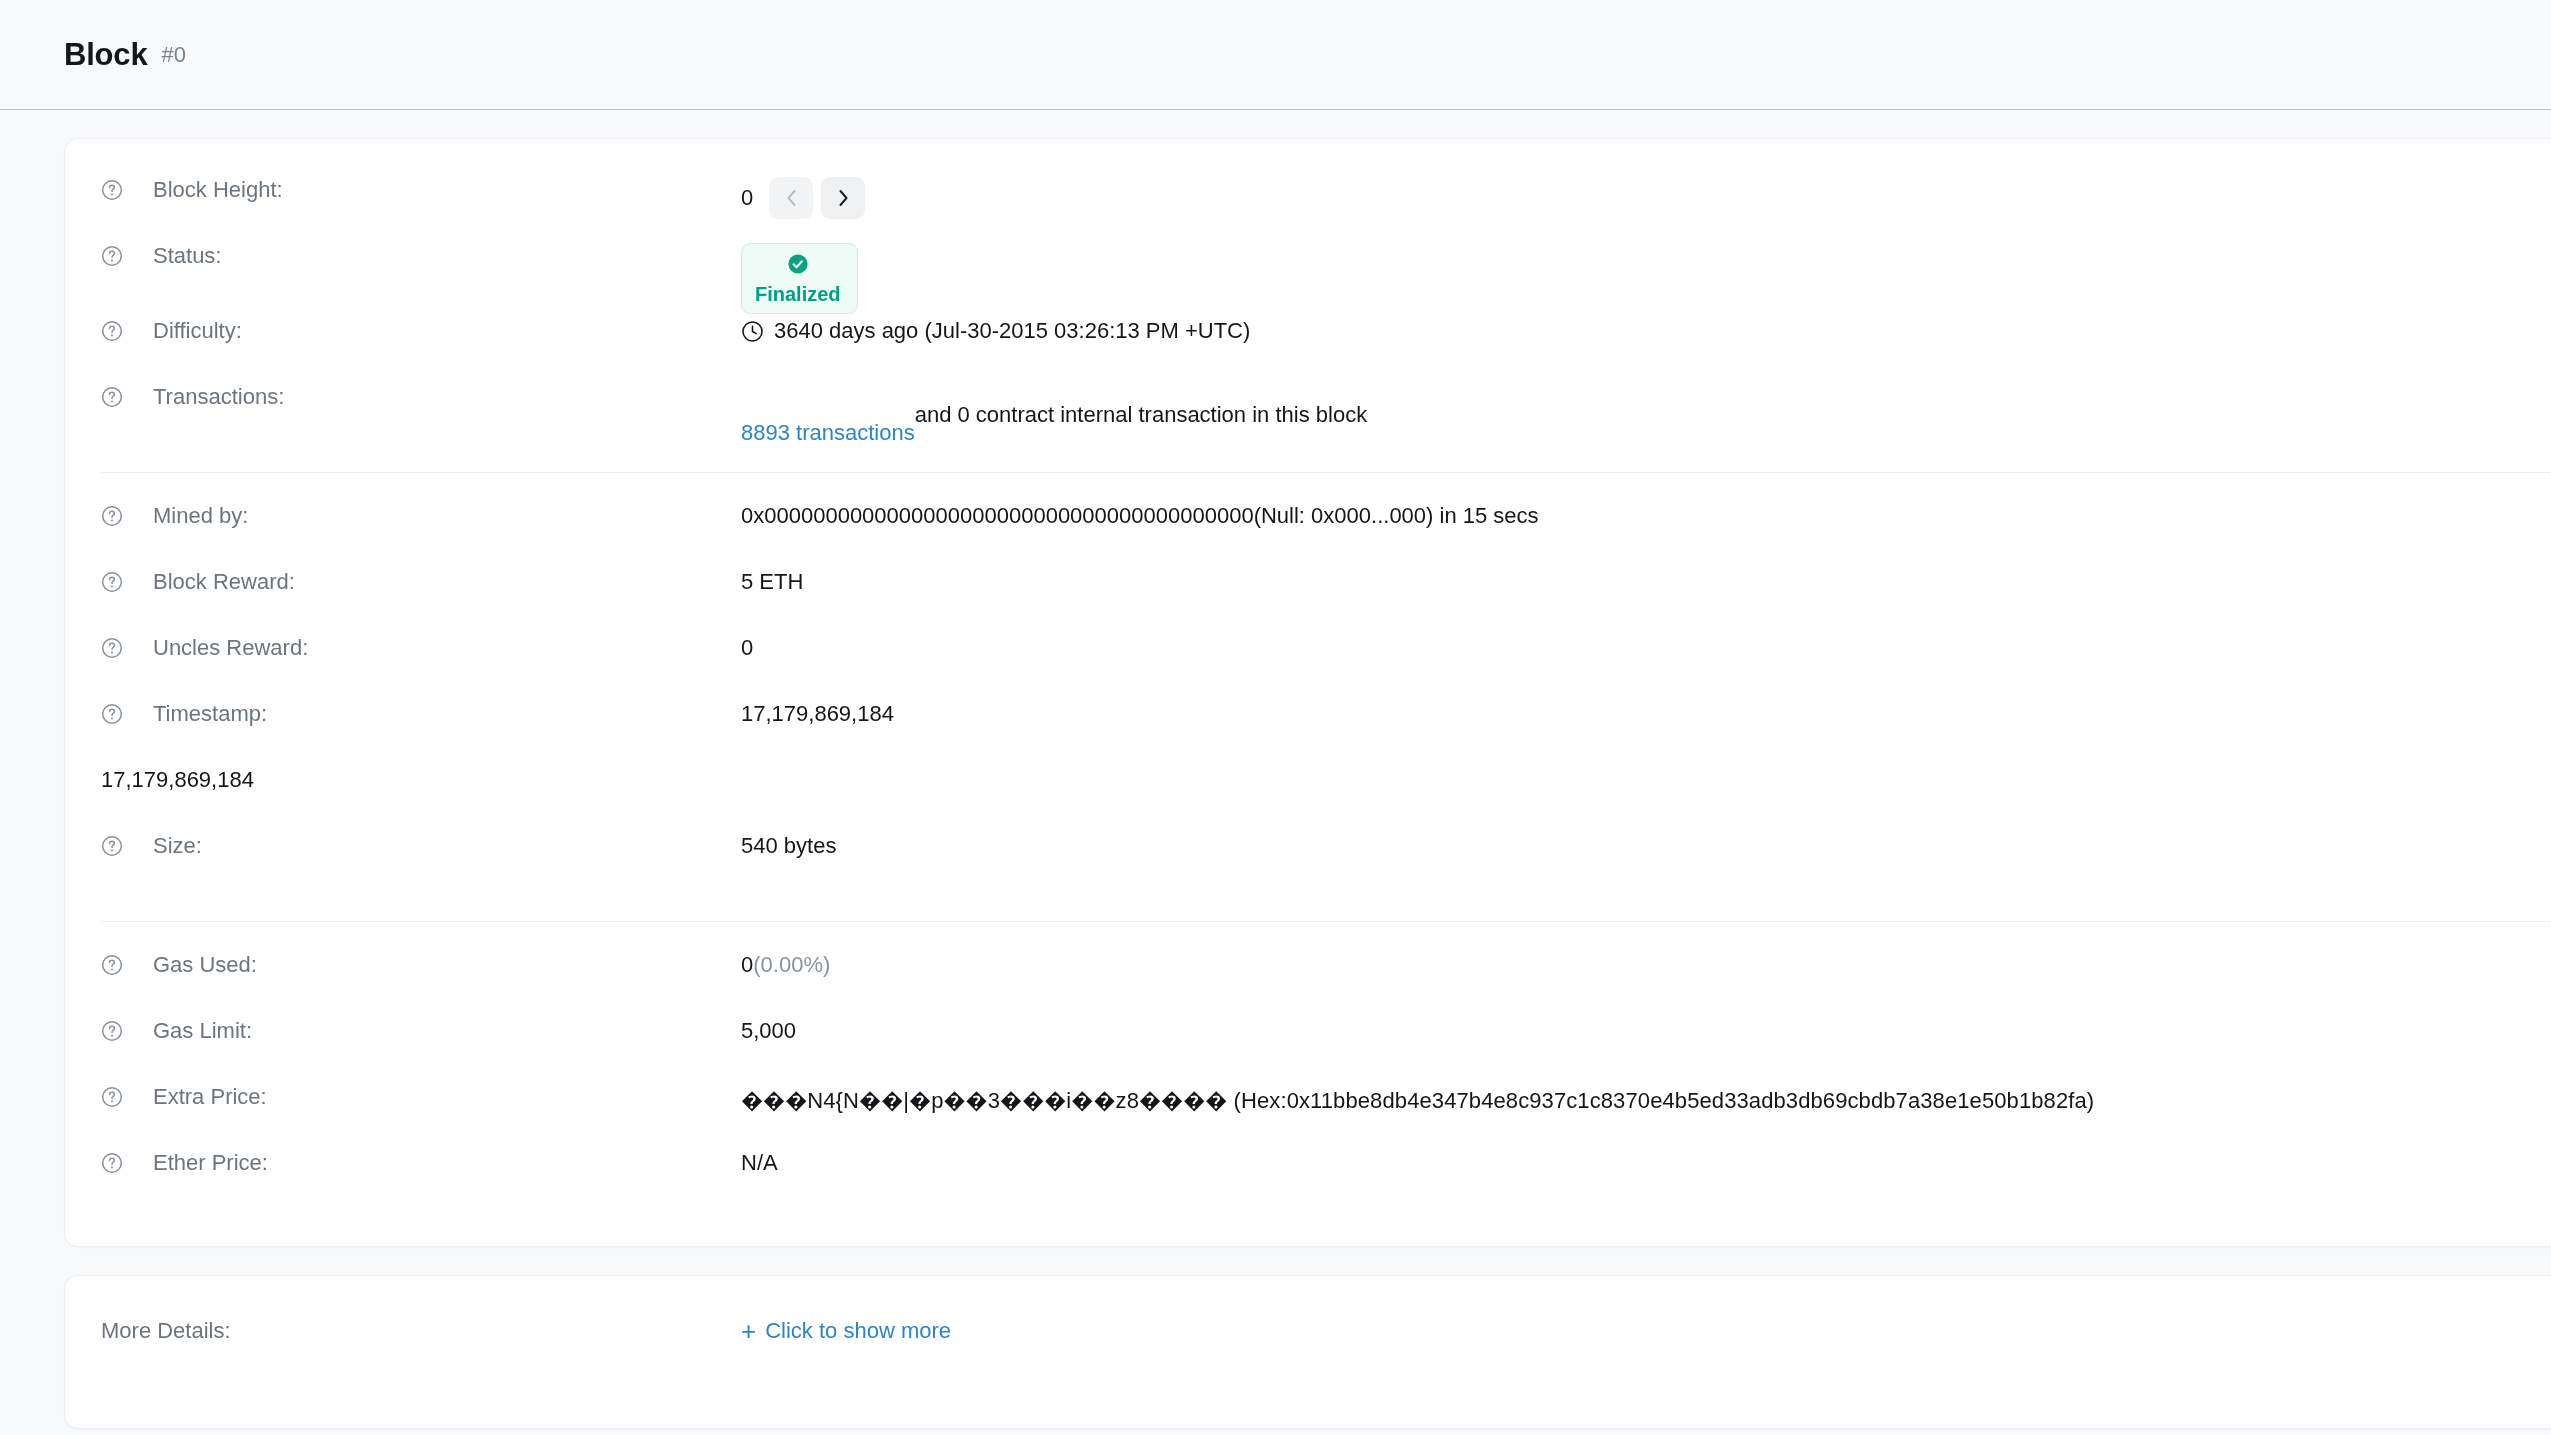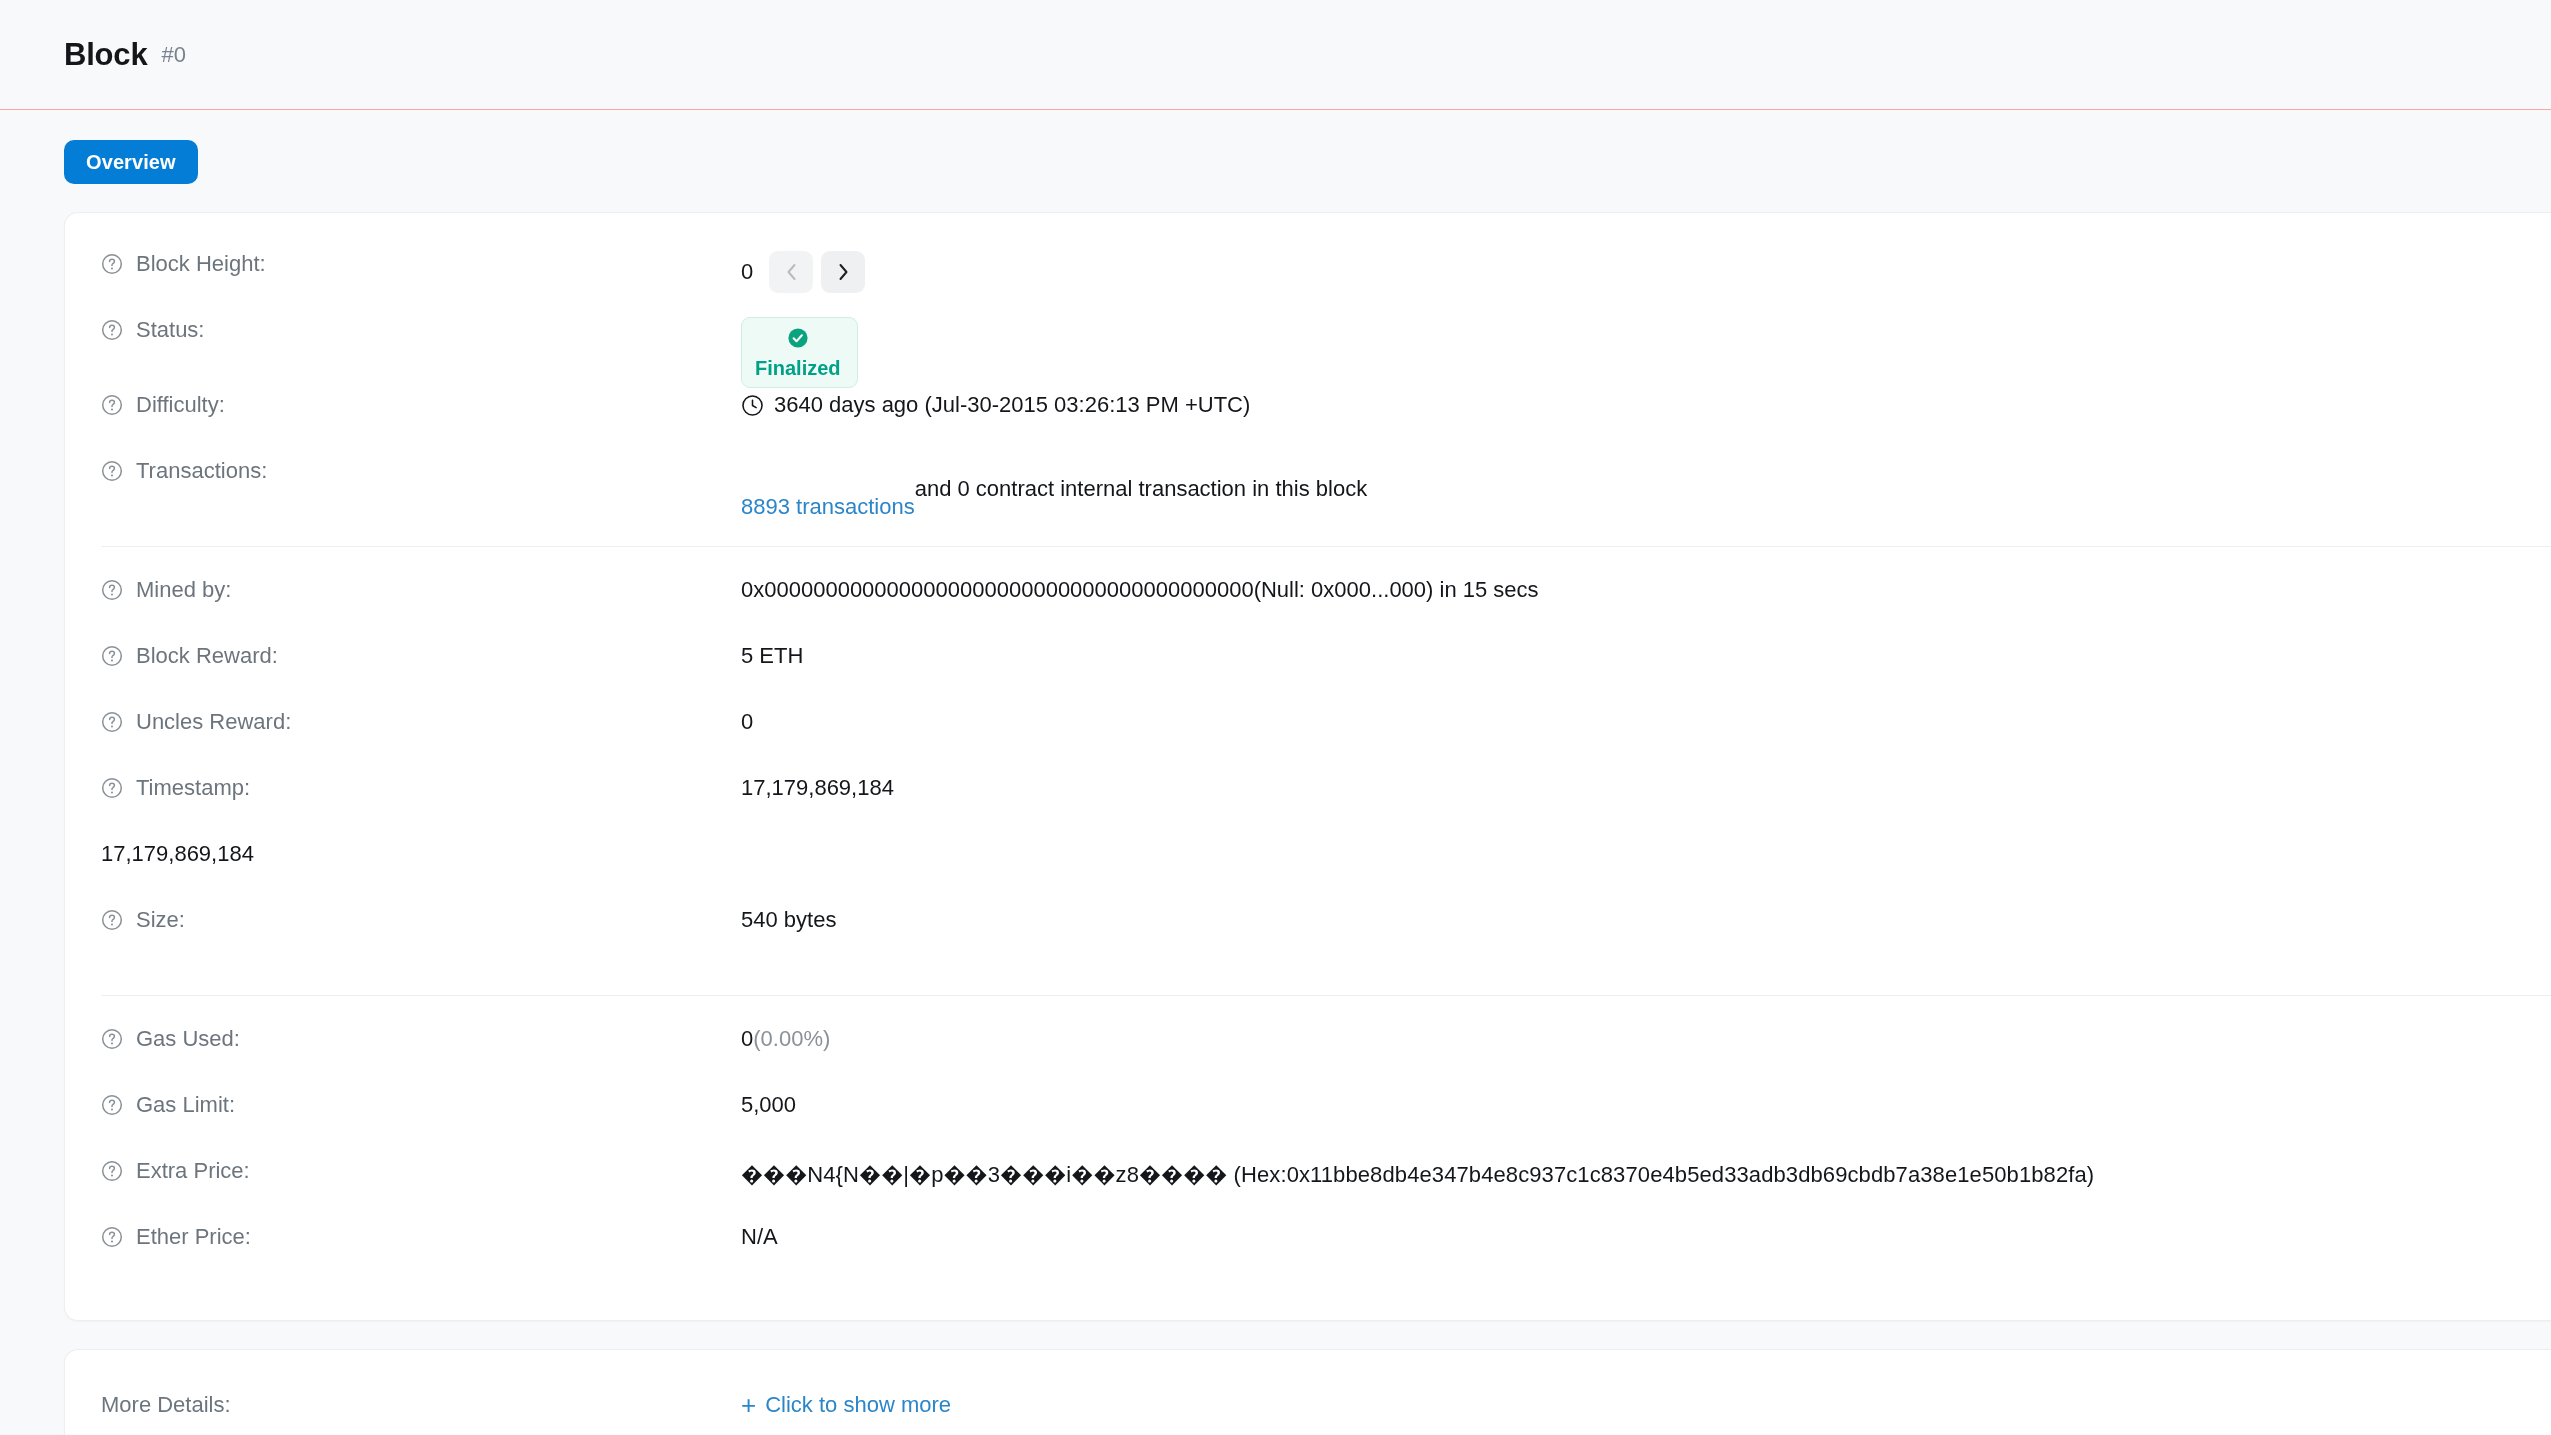--- a/index.html
+++ b/index.html
@@ -82,21 +82,21 @@
     display: flex;
     align-items: flex-start;
     padding: 0 36px;
     min-height: 66px;
   }
   .row-label {
     width: 640px;
     flex: 0 0 640px;
     display: flex;
     align-items: center;
-    gap: 13px;
+    gap: 30px;
     padding-top: 4px;
   }
   .label-text {
     font-size: 22px;
     color: #6c757d;
     white-space: nowrap;
   }
   .row-value {
     flex: 1;
     font-size: 22px;
@@ -198,23 +198,20 @@
 </head>
 <body>
 
 <div class="page">
 
   <div class="page-header">
     <span class="page-title">Block</span>
     <span class="page-subtitle">#0</span>
   </div>
 
-  <div class="tabs-row">
-    <button class="tab-pill">Overview</button>
-  </div>
 
   <div class="card">
     <div class="card-body">
 
       <div class="row">
         <div class="row-label">
           <span class="help-icon">
             <svg width="22" height="22" viewBox="0 0 22 22" fill="none">
               <circle cx="11" cy="11" r="9.3" stroke="#8a9199" stroke-width="1.5"></circle>
               <path d="M8.6 8.5c0-1.3 1.1-2.2 2.4-2.2 1.3 0 2.4.9 2.4 2.1 0 1.1-.7 1.6-1.5 2.1-.6.4-.9.8-.9 1.5v.4" stroke="#8a9199" stroke-width="1.5" stroke-linecap="round"></path>

